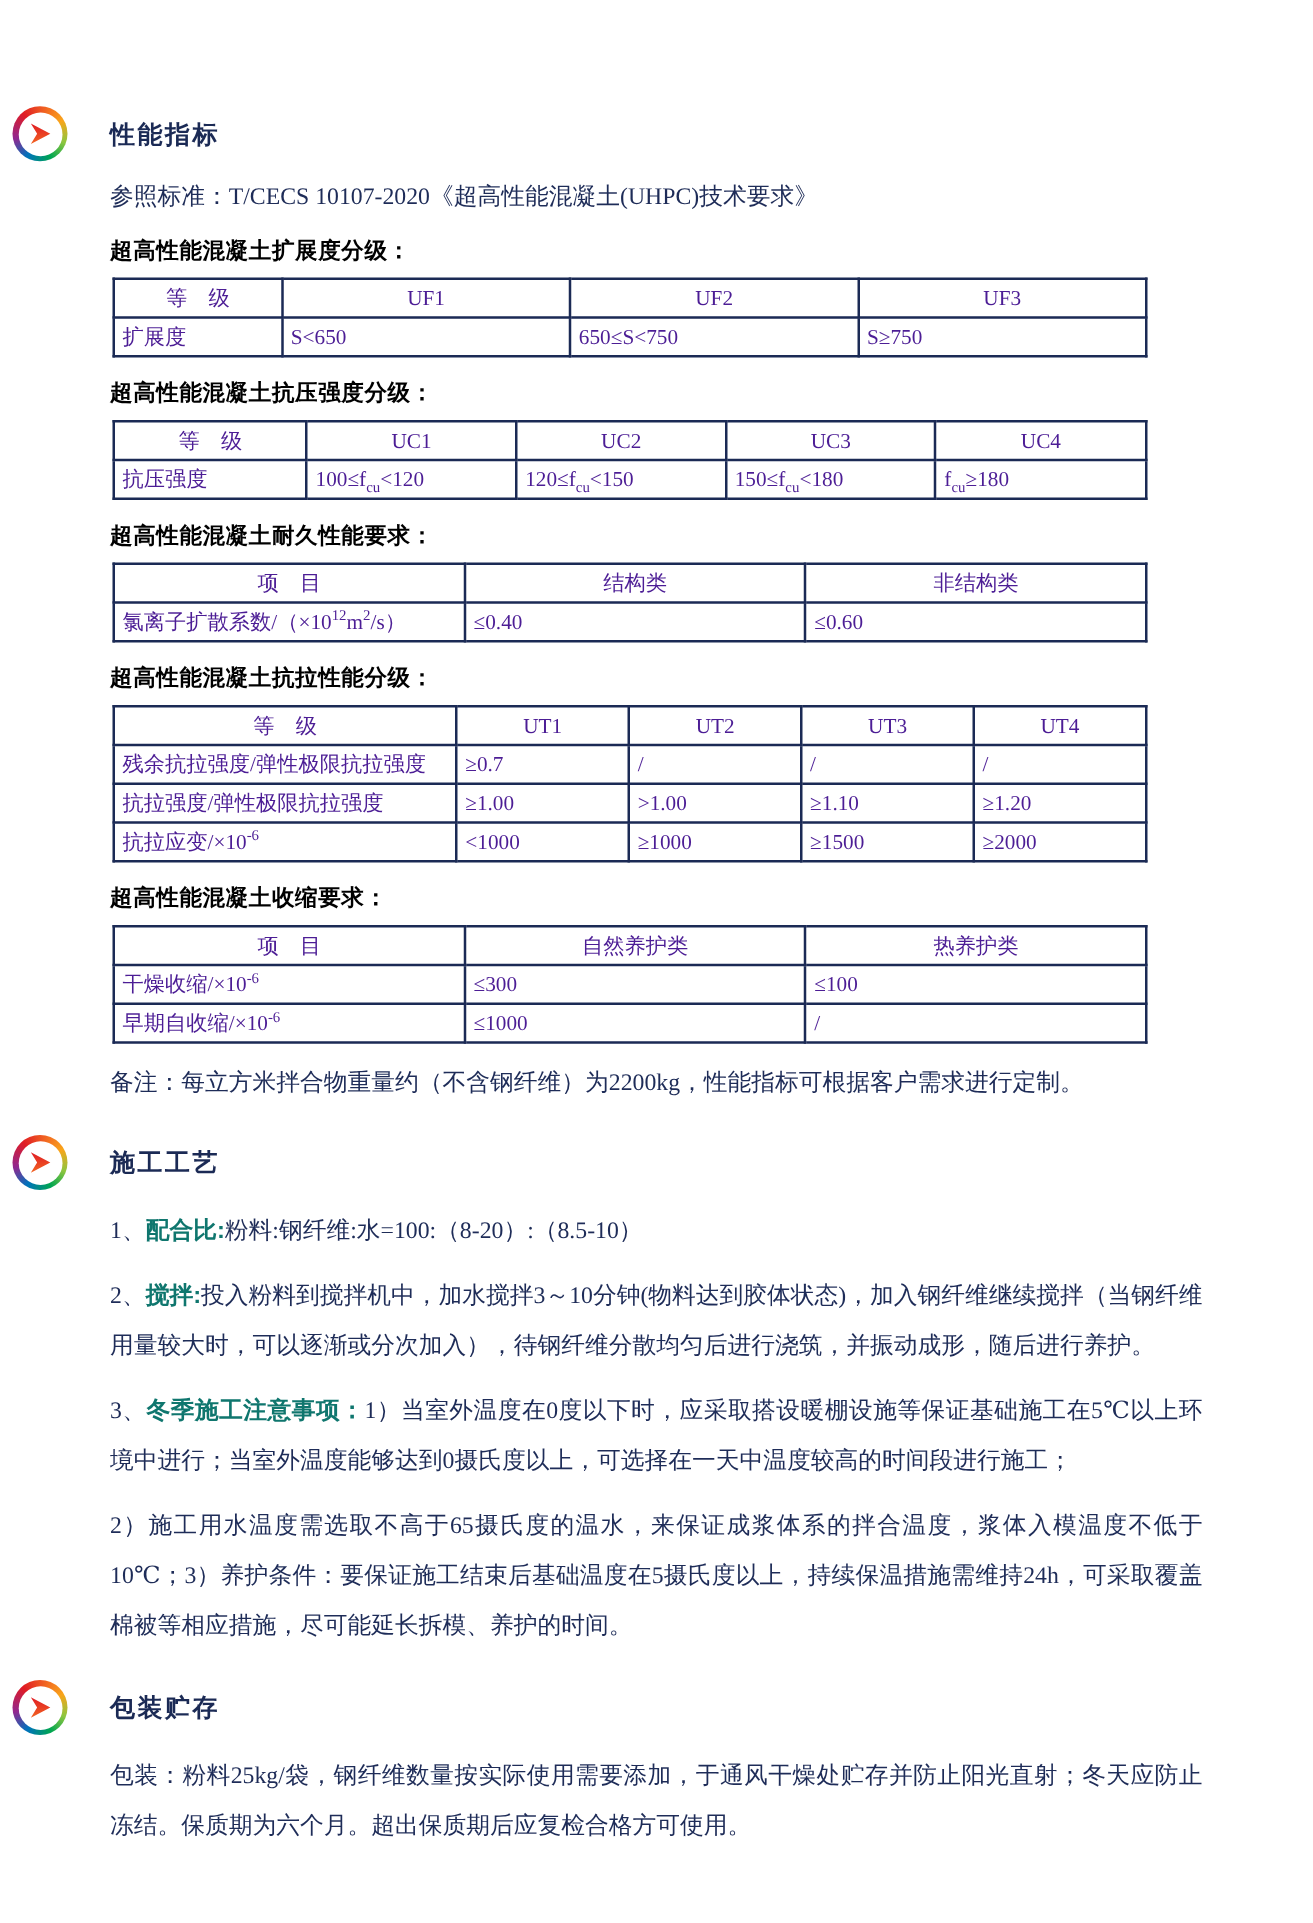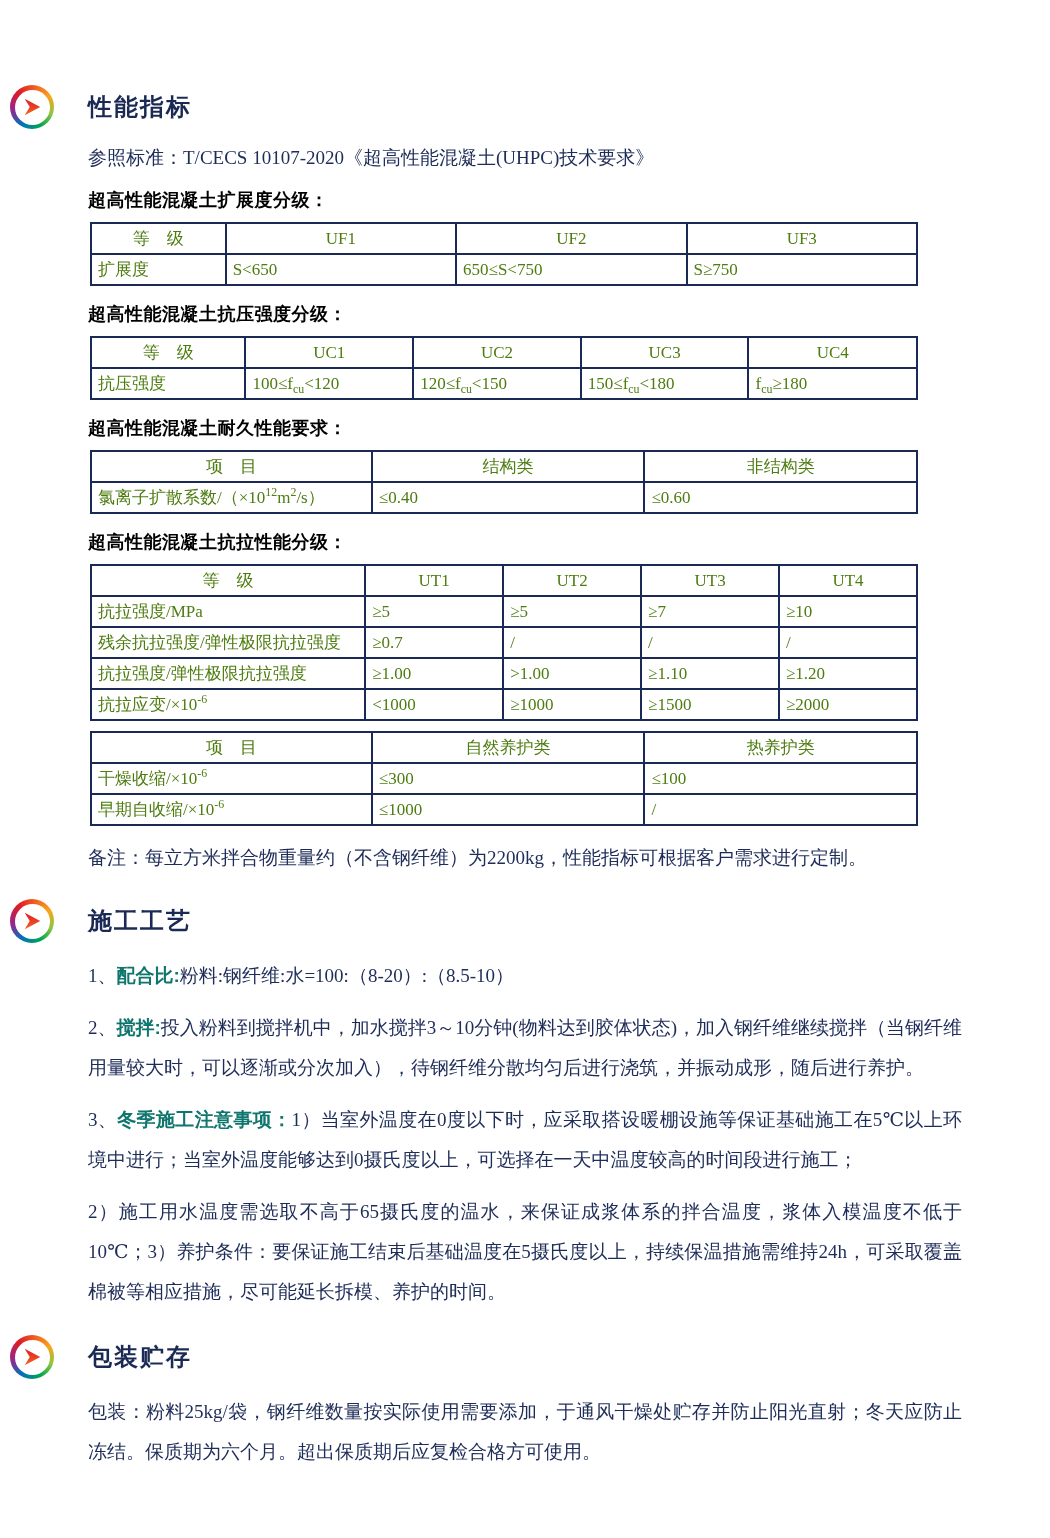--- a/index.html
+++ b/index.html
@@ -10,26 +10,26 @@
   }
   .sec-head{display:flex;align-items:center;gap:34px;margin-left:-78px;height:46px;}
   .sec-head.mt1{margin-top:26px;}
   .sec-head.mt2{margin-top:22px;}
   .sec-icon{width:44px;height:44px;border-radius:50%;flex:0 0 44px;
     background:conic-gradient(from -40deg,#e01b24,#f36f21 60deg,#f9a51a 100deg,#8dc63f 150deg,#00a651 195deg,#0072bc 250deg,#92278f 300deg,#e01b24 360deg);
     display:flex;align-items:center;justify-content:center;}
   .sec-icon-inner{width:35px;height:35px;border-radius:50%;background:#fff;
     display:flex;align-items:center;justify-content:center;}
   .sec-title{font-family:"Liberation Sans","DejaVu Sans",sans-serif;font-weight:bold;
-    font-size:24px;color:#1b2a55;letter-spacing:2px;margin:0;}
+    font-size:20px;color:#1b2a55;letter-spacing:2px;margin:0;}
   .line{font-size:19px;line-height:28px;margin:14px 0 0 0;}
   .cap{font-size:18px;font-weight:bold;margin:16px 0 0 0;letter-spacing:.5px;color:#000000;}
   table{border-collapse:collapse;width:828px;margin:10px 0 0 2px;table-layout:fixed;}
   th,td{border:2px solid #1b2a55;font-size:17px;font-weight:normal;
-    padding:3px 6px;height:23px;line-height:23px;color:#4d7c0f;overflow:hidden;white-space:nowrap;}
+    padding:3px 6px;height:23px;line-height:23px;color:#4c1d95;overflow:hidden;white-space:nowrap;}
   sup,sub{font-size:70%;line-height:0;}
   .item{font-size:19px;line-height:40px;margin:12px 0 0 0;text-align:justify;}
   .item b{font-family:"Liberation Sans","DejaVu Sans",sans-serif;font-weight:bold;color:#0f766e;}
   .note{margin-top:18px;}
 </style>
 </head>
 <body>
 
 <svg width="0" height="0" style="position:absolute" aria-hidden="true">
   <defs>
@@ -146,27 +146,20 @@
         <tr>
           <th>等　级</th>
           <th>UT1</th>
           <th>UT2</th>
           <th>UT3</th>
           <th>UT4</th>
         </tr>
       </thead>
       <tbody>
         <tr>
-          <td>抗拉强度/MPa</td>
-          <td>≥5</td>
-          <td>≥5</td>
-          <td>≥7</td>
-          <td>≥10</td>
-        </tr>
-        <tr>
           <td>残余抗拉强度/弹性极限抗拉强度</td>
           <td>≥0.7</td>
           <td>/</td>
           <td>/</td>
           <td>/</td>
         </tr>
         <tr>
           <td>抗拉强度/弹性极限抗拉强度</td>
           <td>≥1.00</td>
           <td>&gt;1.00</td>
@@ -176,20 +169,21 @@
         <tr>
           <td>抗拉应变/×10<sup>-6</sup></td>
           <td>&lt;1000</td>
           <td>≥1000</td>
           <td>≥1500</td>
           <td>≥2000</td>
         </tr>
       </tbody>
     </table>
 
+  <p class="cap">超高性能混凝土收缩要求：</p>
   <table>
       <colgroup>
         <col style="width: 34%;">
         <col style="width: 33%;">
         <col style="width: 33%;">
       </colgroup>
       <thead>
         <tr>
           <th>项　目</th>
           <th>自然养护类</th>

